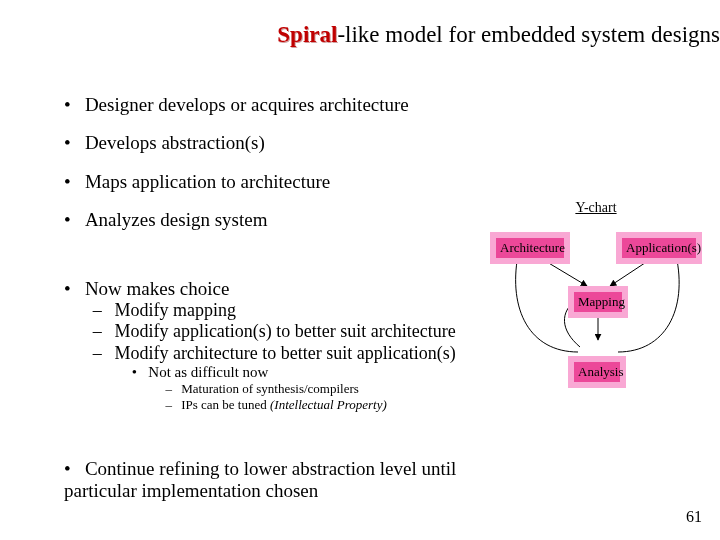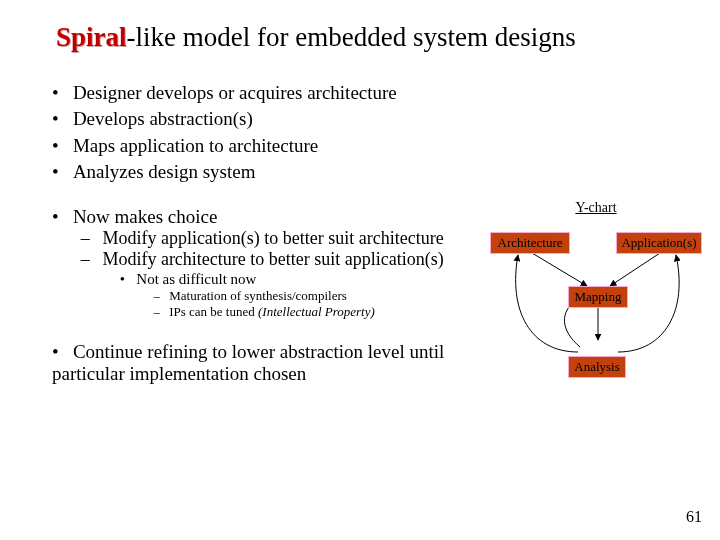--- a/index.html
+++ b/index.html
@@ -6,41 +6,42 @@
   body {
     width: 720px;
     height: 540px;
     background: #fff;
     font-family: "Times New Roman", Times, serif;
     color: #000;
     position: relative;
     overflow: hidden;
   }
   h1.title {
-    font-size: 27px;
+    font-size: 23px;
     font-weight: normal;
     padding: 22px 0 0 56px;
     letter-spacing: 0;
+    text-align: right;
   }
   .title-strong {
     font-weight: bold;
     color: #c00000;
     text-shadow: 1px 1px 0 #d0a0a0;
   }
   .content {
     position: absolute;
     top: 78px;
     left: 48px;
     width: 440px;
     font-size: 19px;
     line-height: 1.18;
   }
   ul.l1 { list-style: none; }
   ul.l1 > li::before { content: "•"; display: inline-block; width: 1.1em; margin-left: 0; }
-  ul.l1 > li { padding-left: 0; margin: 4px; }
+  ul.l1 > li { padding-left: 0; margin: 16px; }
   ul.l2 { list-style: none; padding-left: 1.6em; font-size: 18px; }
   ul.l2 > li::before { content: "–"; display: inline-block; width: 1.2em; }
   ul.l3 { list-style: none; padding-left: 2.6em; font-size: 15px; }
   ul.l3 > li::before { content: "•"; display: inline-block; width: 1.1em; }
   ul.l4 { list-style: none; padding-left: 2.6em; font-size: 13px; }
   ul.l4 > li::before { content: "–"; display: inline-block; width: 1.2em; }
   .ip { font-style: italic; text-align: center; }
   .gap { height: 14px; }
 
   .diagram {
@@ -53,22 +54,22 @@
   }
   .diagram .ychart {
     position: absolute;
     top: 0; left: 0; right: 0;
     text-align: center;
     text-decoration: underline;
     font-size: 14px;
   }
   .dbox {
     position: absolute;
-    border: 1px solid #f9a8d4;
-    background: #c2410c;
+    border: 6px solid #f9a8d4;
+    background: #ec4899;
     text-align: center;
     padding: 2px 4px;
     white-space: nowrap;
   }
   .arch { top: 32px; left: 0; width: 80px; }
   .apps { top: 32px; right: 0; width: 86px; }
   .map  { top: 86px; left: 78px; width: 60px; }
   .anl  { top: 156px; left: 78px; width: 58px; }
   svg.wires { position: absolute; top: 0; left: 0; width: 212px; height: 185px; }
 
@@ -90,20 +91,21 @@
   <ul class="l1">
     <li><span>Designer develops or acquires architecture</span></li>
     <li><span>Develops abstraction(s)</span></li>
     <li><span>Maps application to architecture</span></li>
     <li><span>Analyzes design system</span></li>
   </ul>
   <div class="gap"></div>
   <ul class="l1">
     <li><span>Now makes choice</span>
       <ul class="l2">
+        <li><span>Modify mapping</span></li>
         <li><span>Modify application(s) to better suit architecture</span></li>
         <li><span>Modify architecture to better suit application(s)</span>
           <ul class="l3">
             <li><span>Not as difficult now</span>
               <ul class="l4">
                 <li><span>Maturation of synthesis/compilers</span></li>
                 <li><span>IPs can be tuned  </span><span class="ip">(Intellectual Property)</span></li>
               </ul>
             </li>
           </ul>

